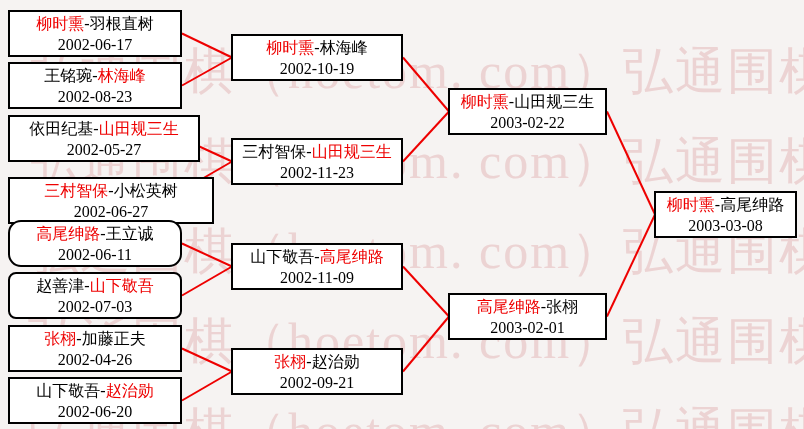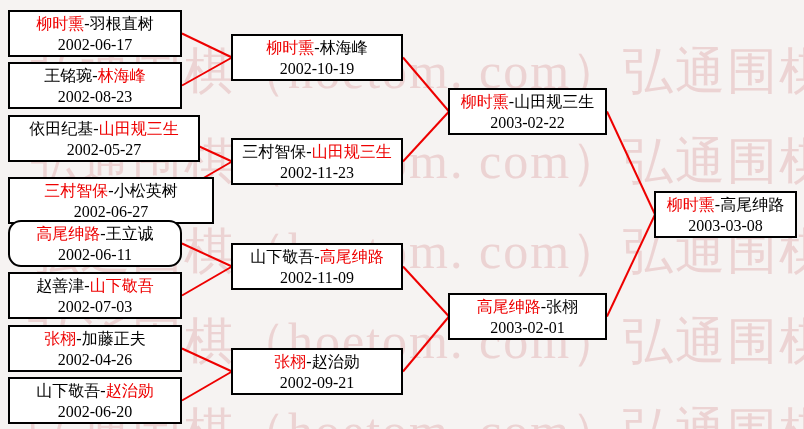--- a/index.html
+++ b/index.html
@@ -80,21 +80,21 @@
       <div class="date">2002-05-27</div>
     </div>
     <div class="match-box" style="left: 8px; top: 177px; width: 206px; height: 47px;">
       <div class="players"><span class="winner">三村智保</span><span>-</span><span>小松英树</span></div>
       <div class="date">2002-06-27</div>
     </div>
     <div class="match-box" style="left: 8px; top: 220px; width: 174px; height: 47px; border-radius: 13px;">
       <div class="players"><span class="winner">高尾绅路</span><span>-</span><span>王立诚</span></div>
       <div class="date">2002-06-11</div>
     </div>
-    <div class="match-box" style="left: 8px; top: 272px; width: 174px; height: 47px;">
+    <div class="match-box" style="left: 8px; top: 272px; width: 174px; height: 47px; border-radius: 8px;">
       <div class="players"><span>赵善津</span><span>-</span><span class="winner">山下敬吾</span></div>
       <div class="date">2002-07-03</div>
     </div>
     <div class="match-box" style="left: 8px; top: 325px; width: 174px; height: 47px;">
       <div class="players"><span class="winner">张栩</span><span>-</span><span>加藤正夫</span></div>
       <div class="date">2002-04-26</div>
     </div>
     <div class="match-box" style="left: 8px; top: 377px; width: 174px; height: 47px;">
       <div class="players"><span>山下敬吾</span><span>-</span><span class="winner">赵治勋</span></div>
       <div class="date">2002-06-20</div>

